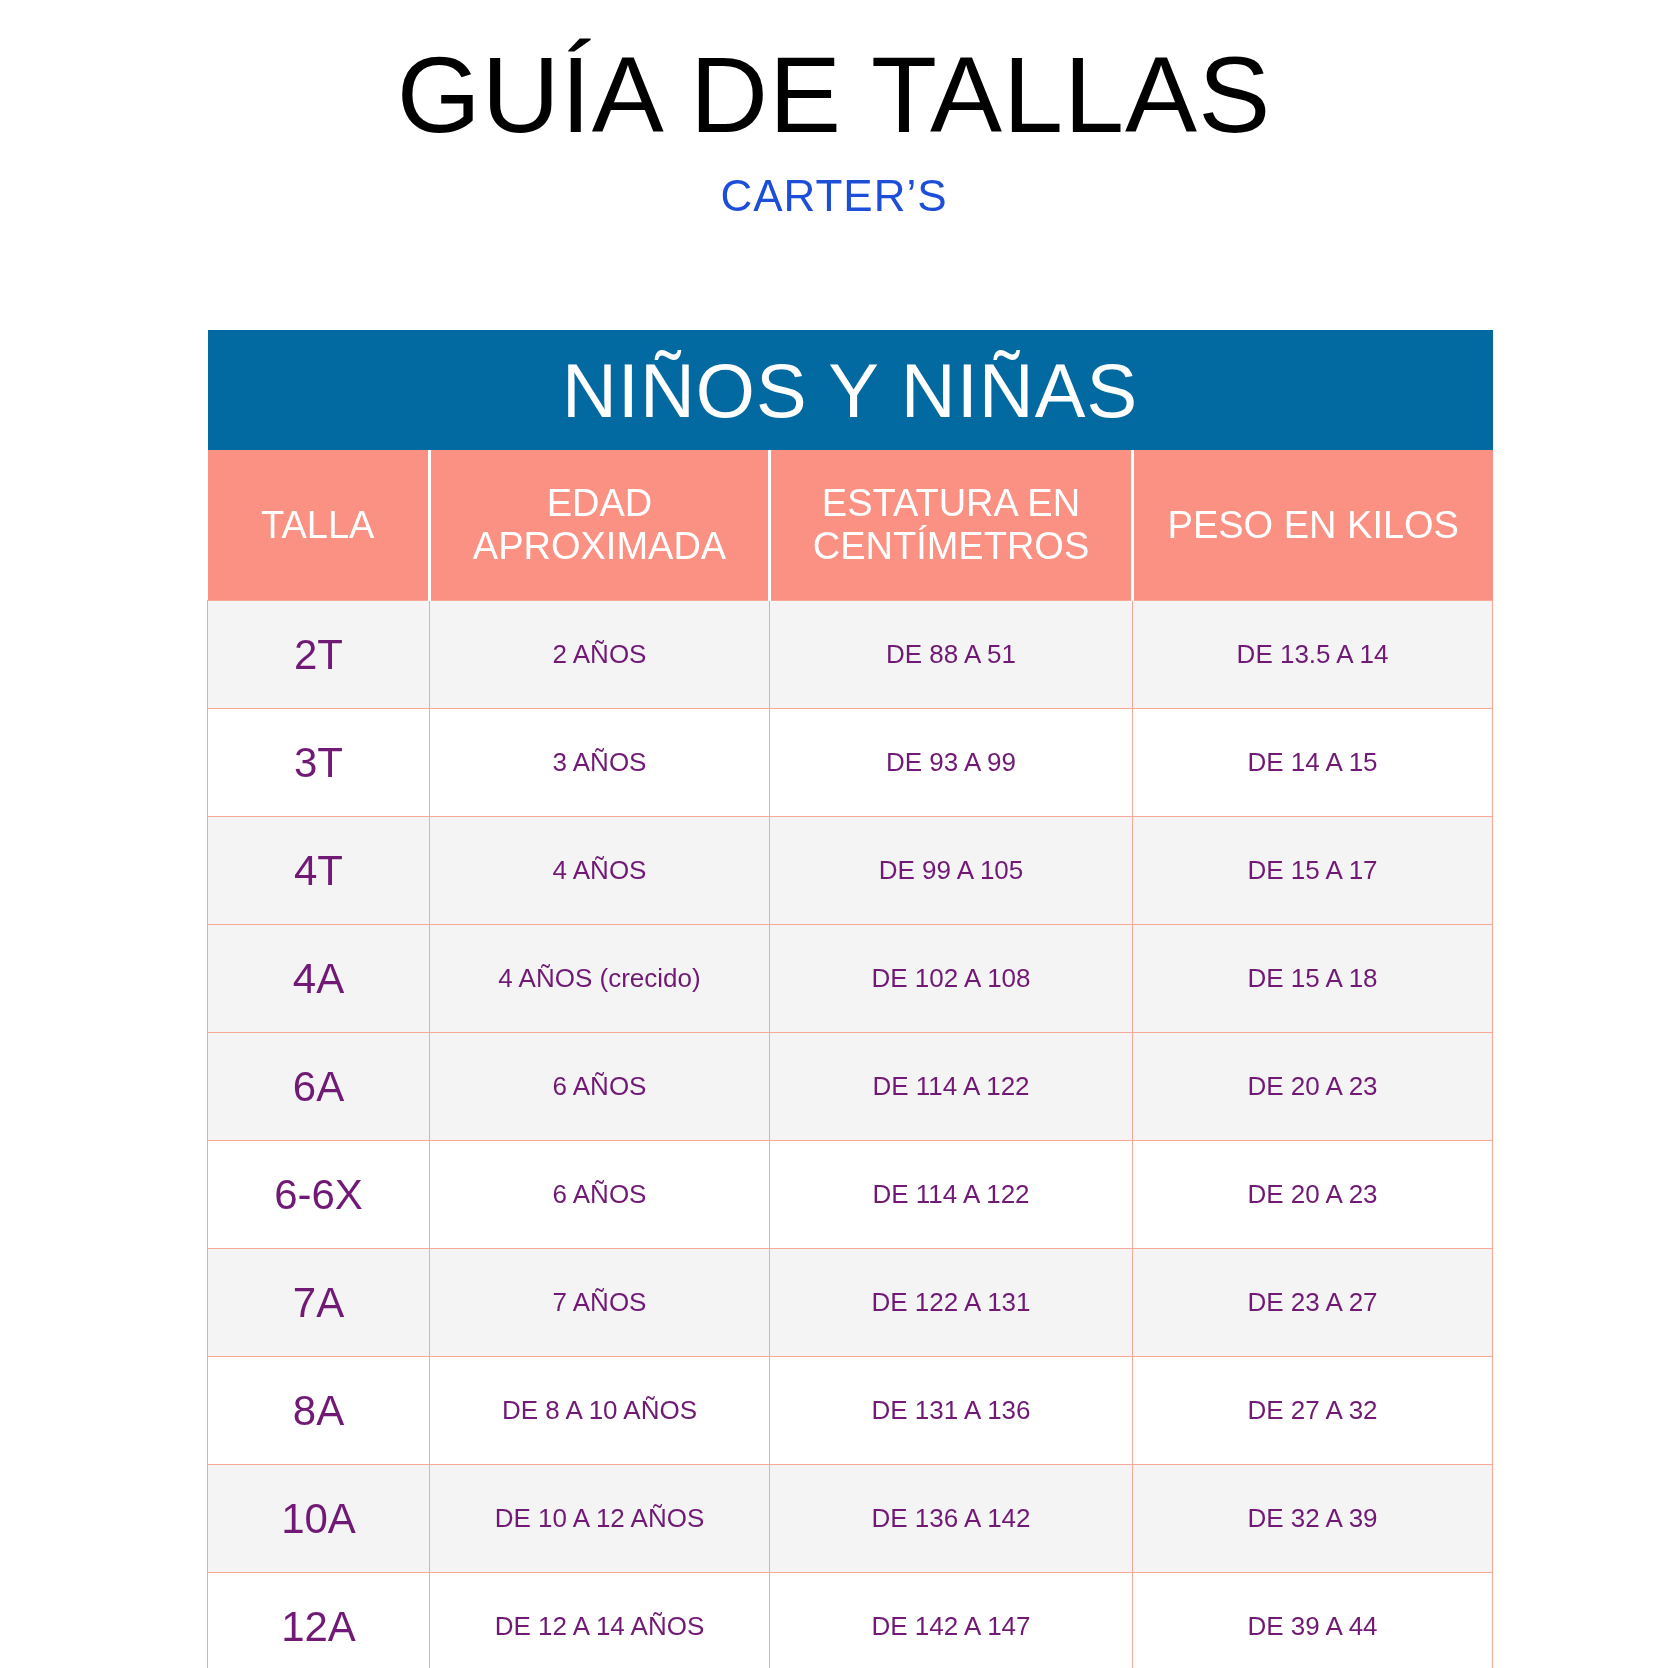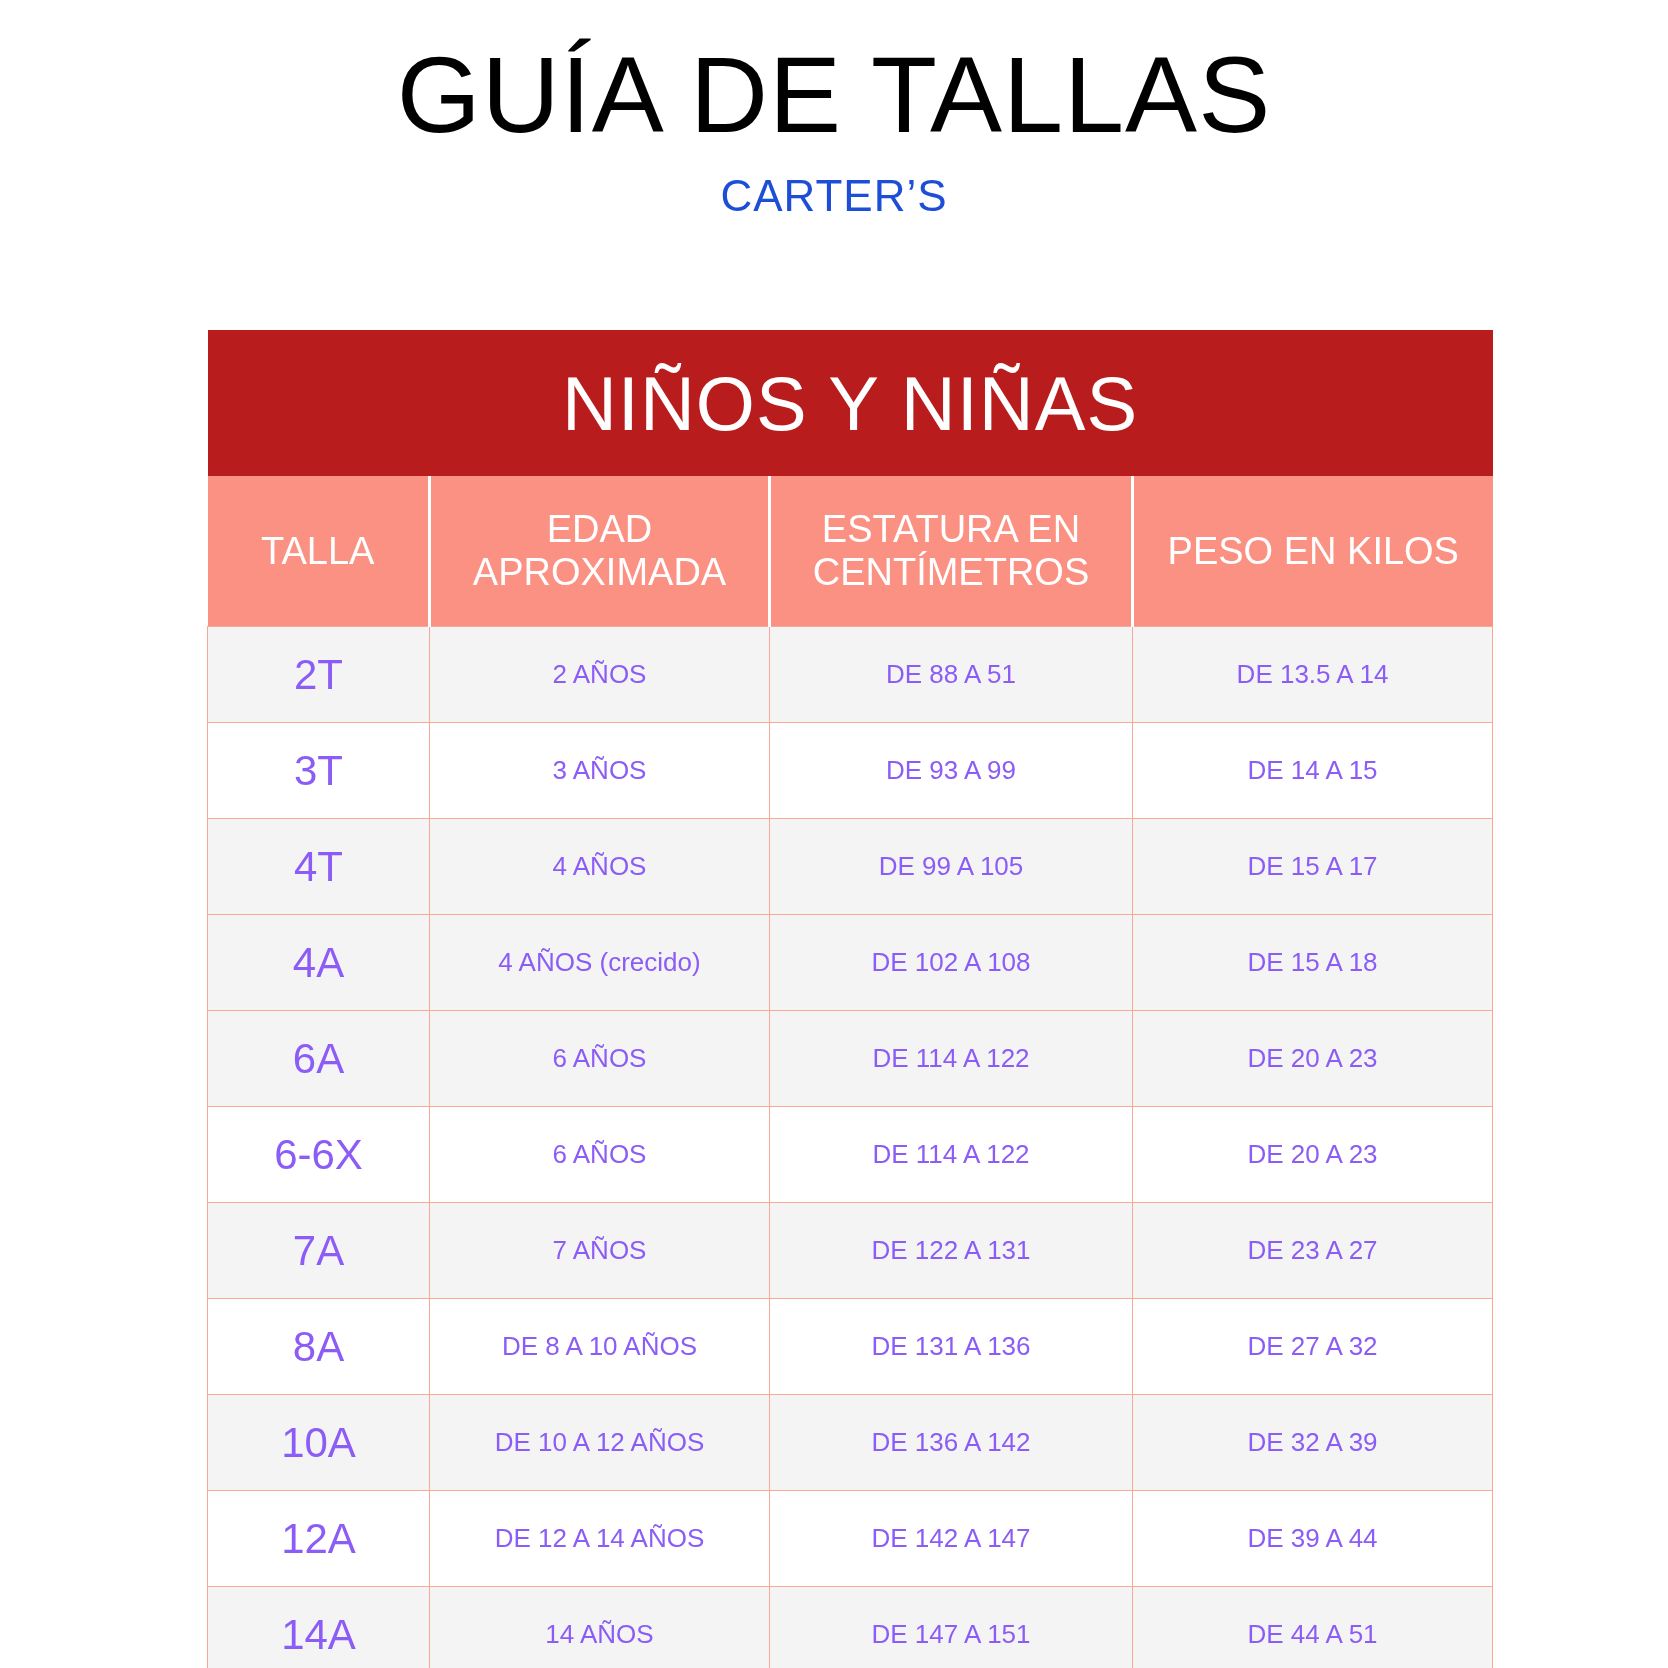--- a/index.html
+++ b/index.html
@@ -41,51 +41,51 @@
     left: 207px;
     top: 292px;
     width: 1285px;
   }
   table.size-table {
     width: 100%;
     border-collapse: collapse;
     table-layout: fixed;
   }
   .banner-cell {
-    background: #b91c1c;
+    background: #0369a1;
     color: #ffffff;
     text-align: center;
     font-size: 76px;
     font-weight: 400;
     letter-spacing: 1px;
-    height: 146px;
+    height: 120px;
     padding: 0;
     vertical-align: middle;
   }
   .head-cell {
     background: #FB9183;
     color: #ffffff;
     text-align: center;
     font-size: 38px;
     font-weight: 400;
     height: 142px;
     vertical-align: middle;
     padding: 4px 8px;
     border-right: 3px solid #ffffff;
     line-height: 1.12;
   }
   .head-cell:last-child { border-right: none; }
 
   td.c-size, td.c-cell {
     text-align: center;
-    color: #8b5cf6;
+    color: #701a75;
     border: 1px solid #F9A797;
     vertical-align: middle;
     height: 83px;
-    padding: 6px 6px;
+    padding: 12px 6px;
   }
   td.c-size {
     font-size: 42px;
   }
   td.c-cell {
     font-size: 26px;
   }
   tr.shade td {
     background: #F4F4F4;
   }

